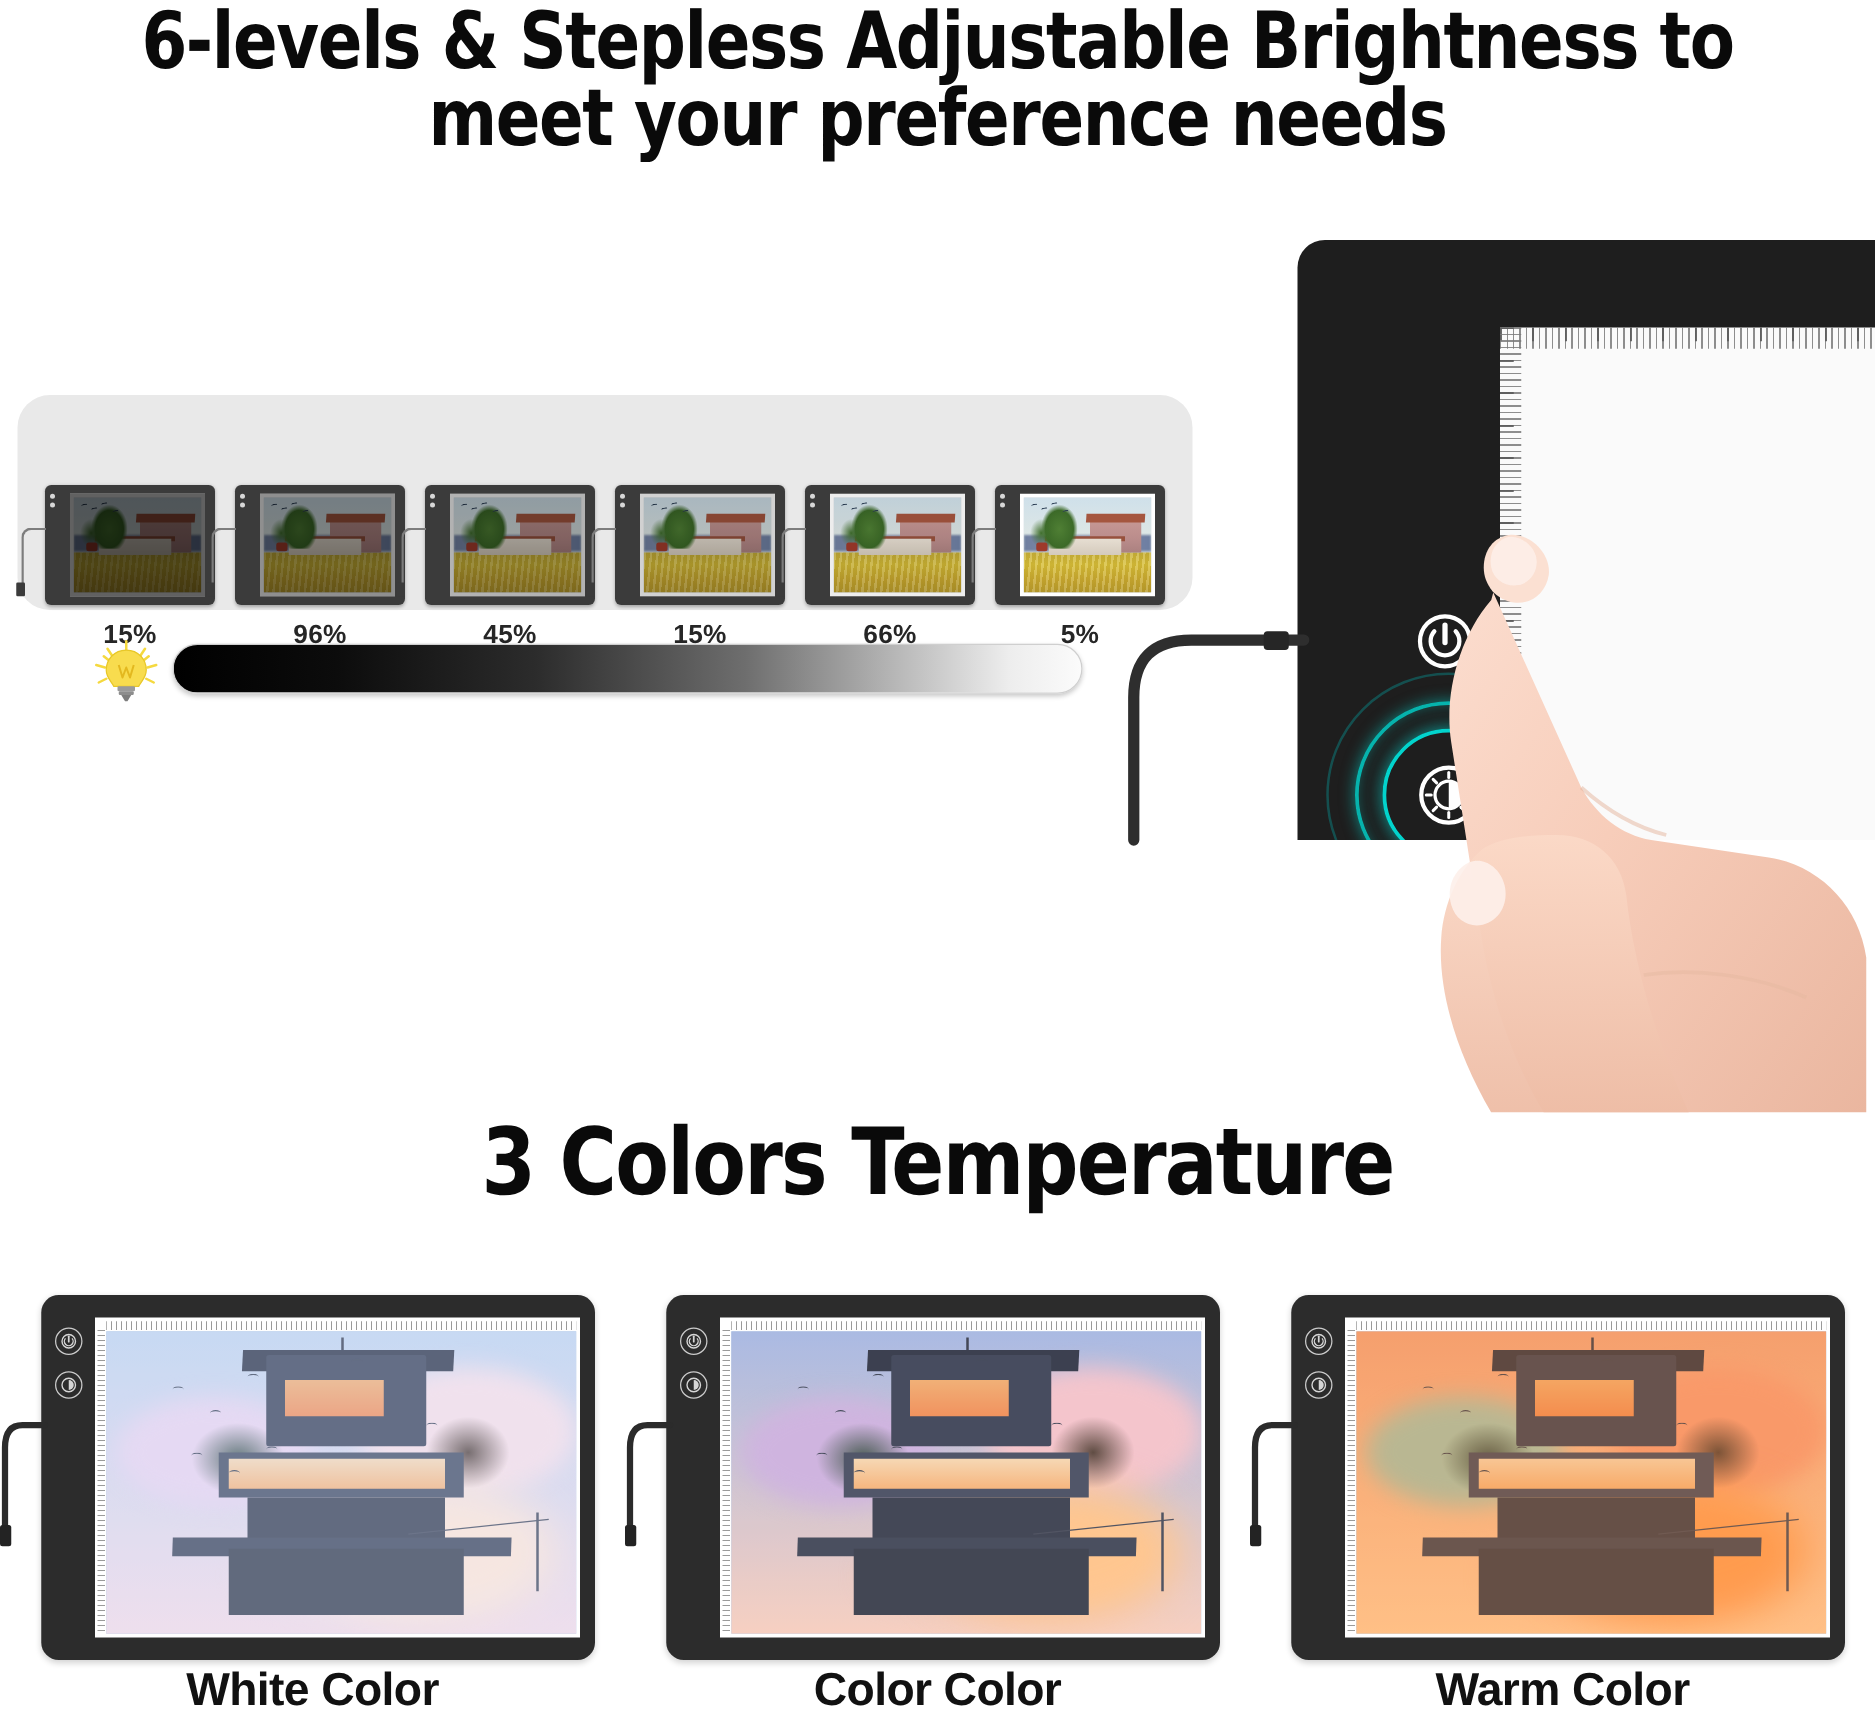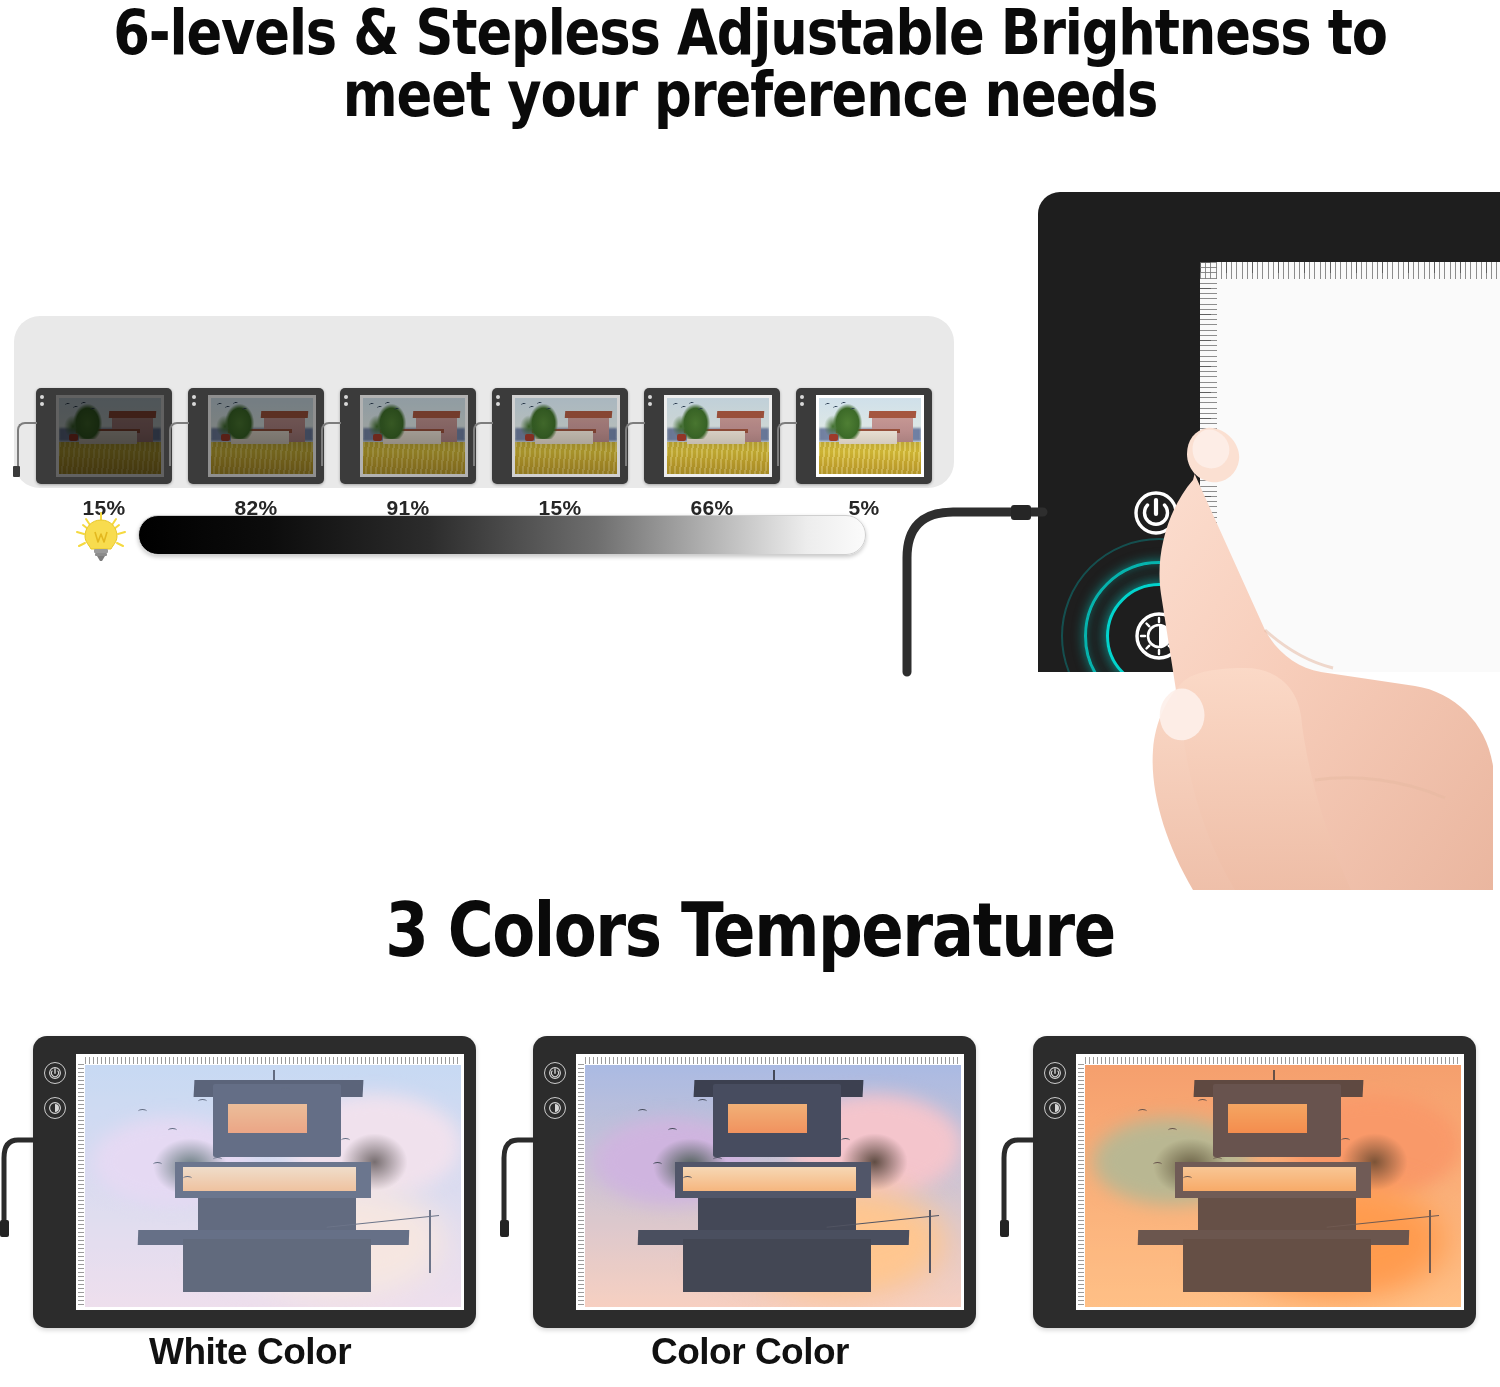--- a/index.html
+++ b/index.html
@@ -299,21 +299,21 @@
       <span class="tree2"></span>
       <span class="redcart"></span>
       <span class="bird" style="left:6%;top:6%"></span>
               <span class="bird" style="left:14%;top:11%"></span>
               <span class="bird" style="left:22%;top:5%"></span>
               <span class="bird" style="left:30%;top:13%"></span>
     </div>
          <span class="dim" style="opacity:0.44"></span>
        </div>
      </div>
-     <div class="level-label">82%</div>
+     <div class="level-label">96%</div>
       </div>
       <div class="level-cell">
         <div class="mini-pad">
        <span class="mini-cable"></span>
        <span class="mini-plug"></span>
        <span class="mini-dots">
             <i></i>
             <i></i>
           </span>
        <div class="mini-screen">
@@ -330,21 +330,21 @@
       <span class="tree2"></span>
       <span class="redcart"></span>
       <span class="bird" style="left:6%;top:6%"></span>
               <span class="bird" style="left:14%;top:11%"></span>
               <span class="bird" style="left:22%;top:5%"></span>
               <span class="bird" style="left:30%;top:13%"></span>
     </div>
          <span class="dim" style="opacity:0.3"></span>
        </div>
      </div>
-     <div class="level-label">91%</div>
+     <div class="level-label">45%</div>
       </div>
       <div class="level-cell">
         <div class="mini-pad">
        <span class="mini-cable"></span>
        <span class="mini-plug"></span>
        <span class="mini-dots">
             <i></i>
             <i></i>
           </span>
        <div class="mini-screen">
@@ -717,14 +717,15 @@
               <span class="bird2" style="left:18%;top:40%"></span>
               <span class="bird2" style="left:26%;top:46%"></span>
               <span class="bird2" style="left:34%;top:38%"></span>
               <span class="bird2" style="left:52%;top:9%"></span>
               <span class="bird2" style="left:68%;top:30%"></span>
              <span class="wash" style="background:rgba(255,150,70,0.28)"></span>
            </div>
          </div>
        </div>
      </div>
+     <div class="temp-label">Warm Color</div>
     </div>
   </div>
 
 </body></html>

